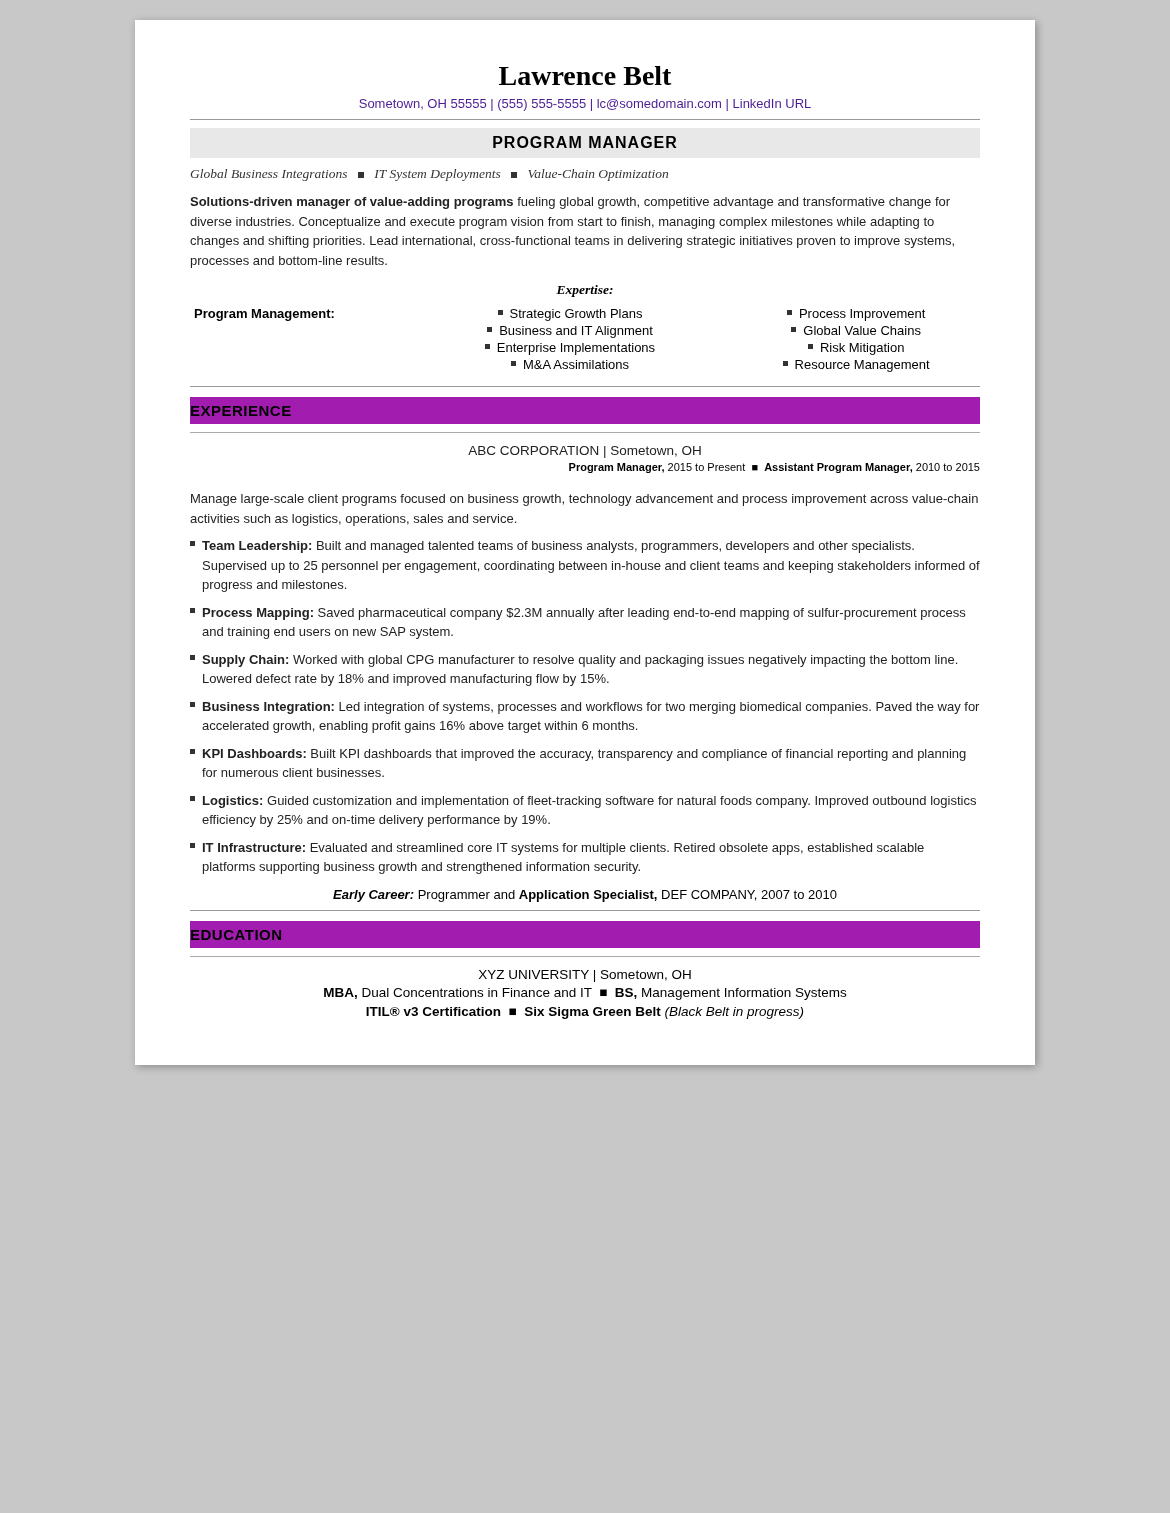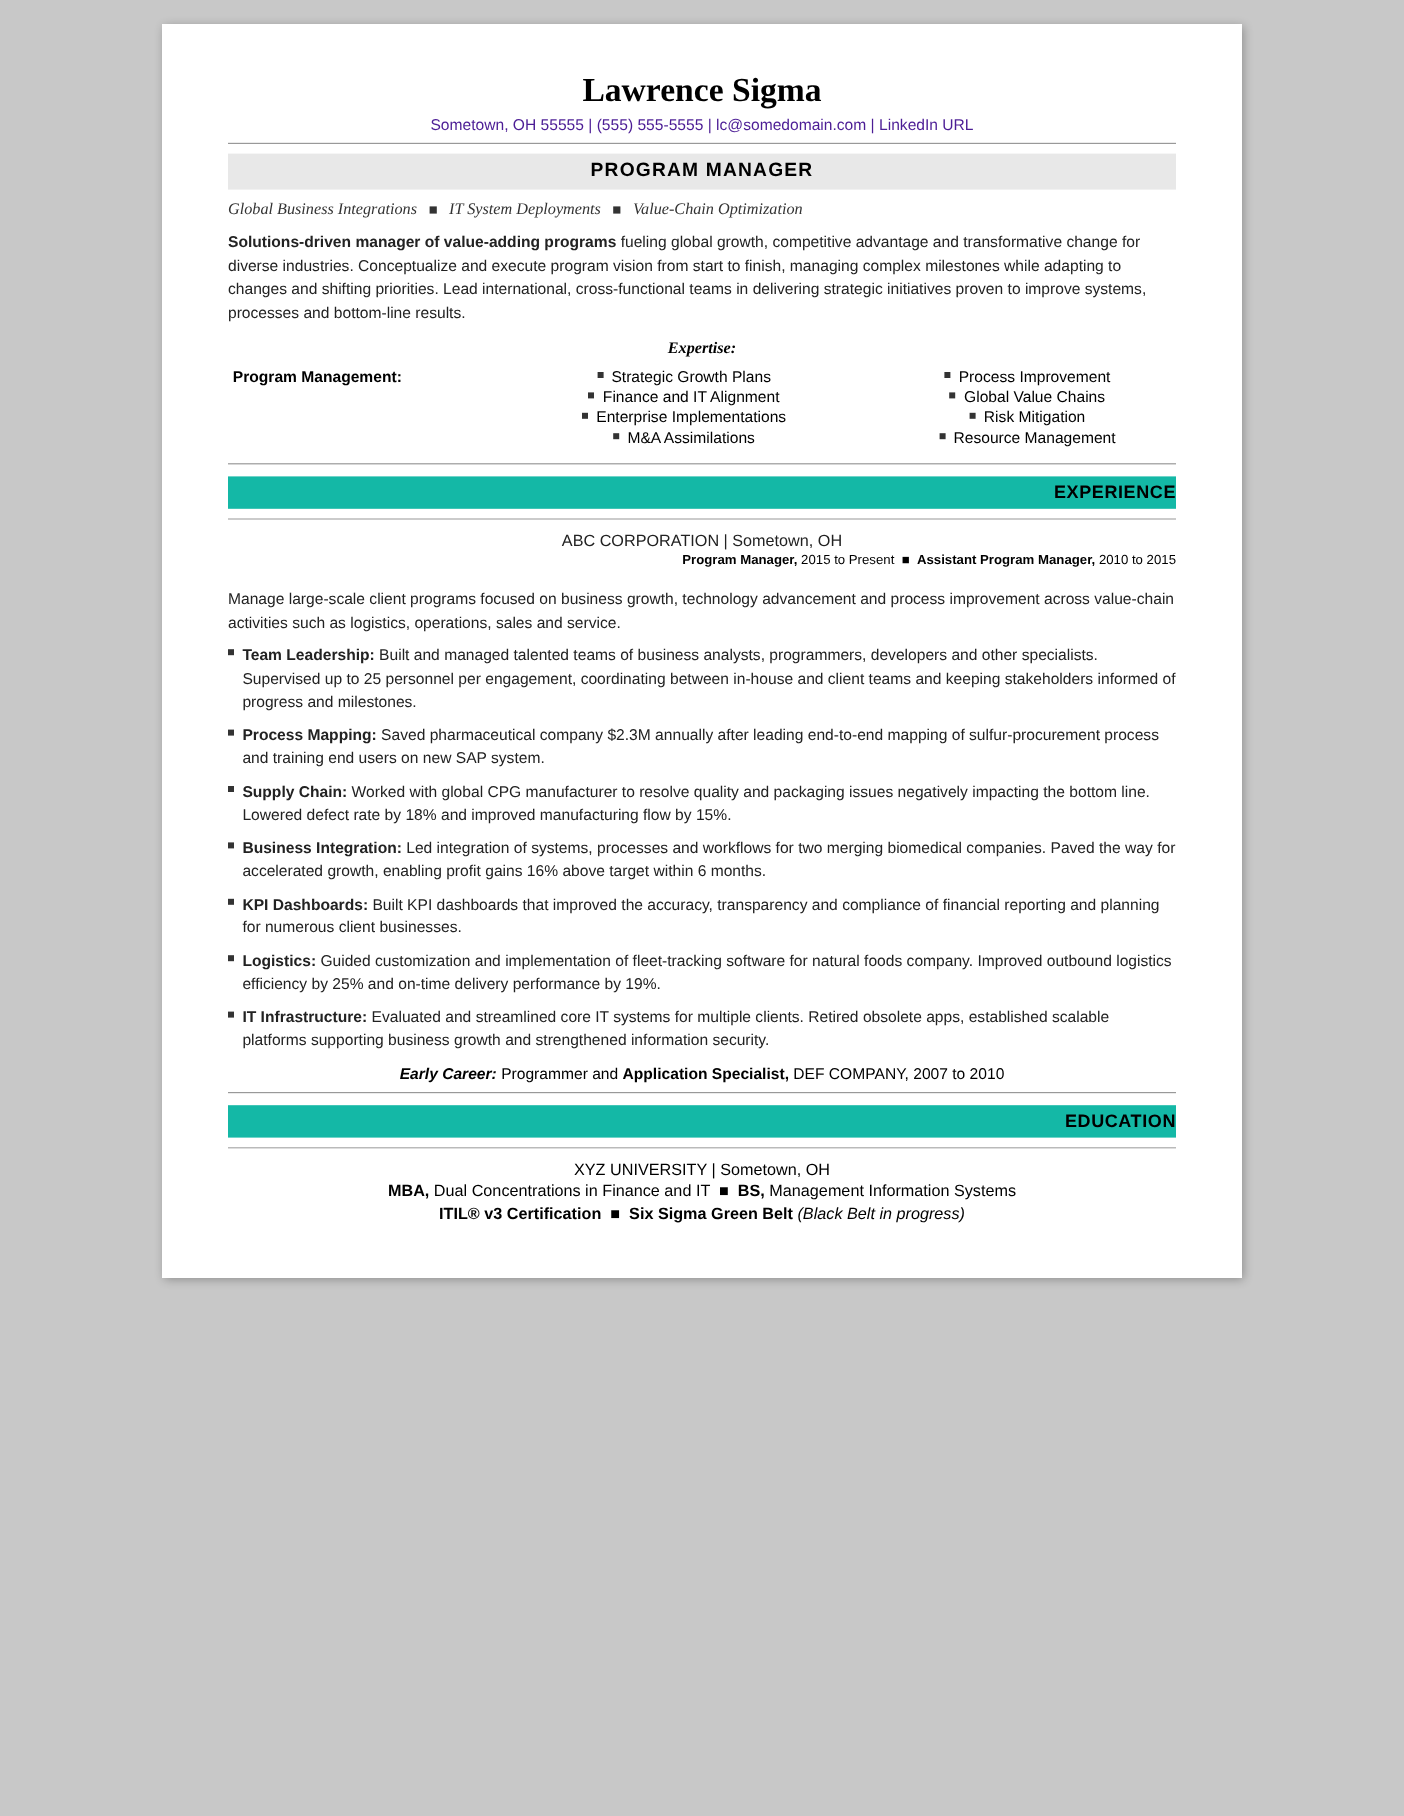--- a/index.html
+++ b/index.html
@@ -41,22 +41,22 @@
       border-top: 1.5px solid #999;
       margin: 8px 0;
     }
     hr.divider-thin {
       border: none;
       border-top: 1px solid #aaa;
       margin: 6px 0;
     }
     
     .section-title {
-      text-align: right;
-      background-color: #14b8a6;
+      text-align: left;
+      background-color: #a21caf;
       font-size: 15px;
       font-weight: bold;
       font-family: Arial, sans-serif;
       padding: 5px 0;
       letter-spacing: 0.5px;
       margin: 10px 0 8px 0;
       text-transform: uppercase;
       font-variant: small-caps;
     }
     
@@ -210,21 +210,21 @@
       font-family: Arial, sans-serif;
       margin-bottom: 6px;
     }
   </style>
 </head>
 <body>
 
 <div class="resume-wrapper">
 
   <div class="header">
-    <div class="header-name">Lawrence Sigma</div>
+    <div class="header-name">Lawrence Belt</div>
     <div class="header-contact">Sometown, OH 55555 | (555) 555-5555 | lc@somedomain.com | LinkedIn URL</div>
   </div>
 
   <hr class="divider">
 
   <div class="job-title-bar">
     <span>Program Manager</span>
   </div>
 
   <div class="tagline">
@@ -246,21 +246,21 @@
           <tr>
         <td class="expertise-label">Program Management:</td>
         <td>
           <ul class="expertise-items">
             <li>
                   <span class="sq-bullet"></span>
                   <span>Strategic Growth Plans</span>
                 </li>
             <li>
                   <span class="sq-bullet"></span>
-                  <span>Finance and IT Alignment</span>
+                  <span>Business and IT Alignment</span>
                 </li>
             <li>
                   <span class="sq-bullet"></span>
                   <span>Enterprise Implementations</span>
                 </li>
             <li>
                   <span class="sq-bullet"></span>
                   <span>M&amp;A Assimilations</span>
                 </li>
           </ul>

